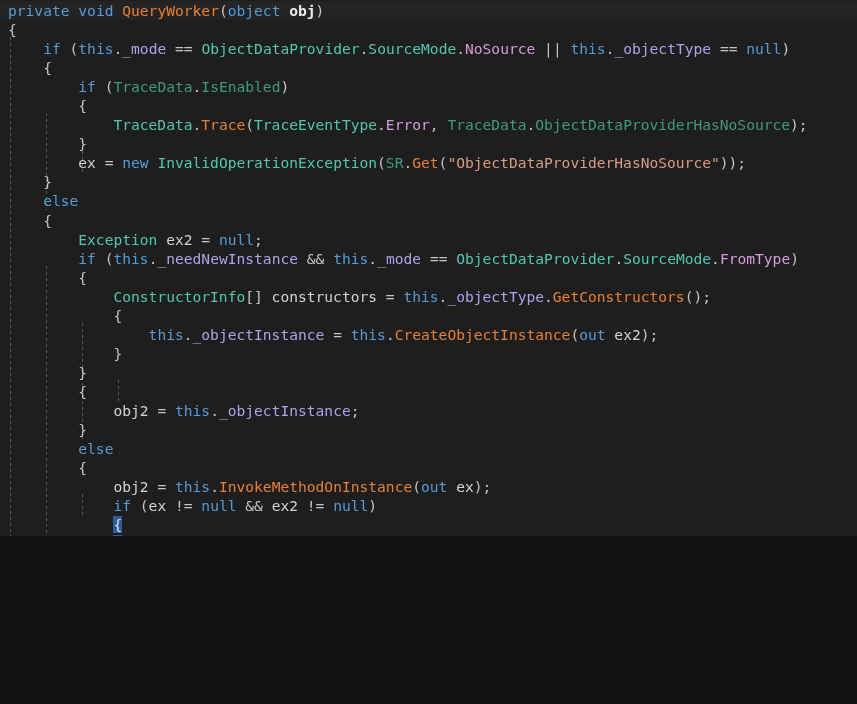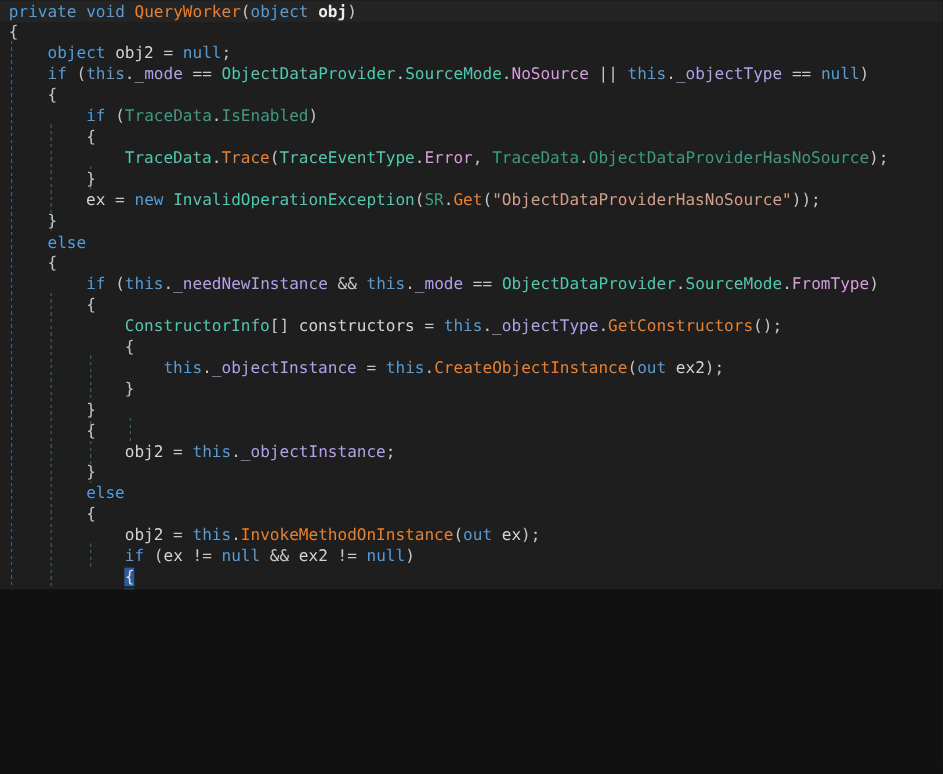--- a/index.html
+++ b/index.html
@@ -59,31 +59,31 @@
       <div class="guide green" style="left: 82px; top: 323px; height: 116px;"></div>
       <div class="guide green" style="left: 118px; top: 380px; height: 21px;"></div>
       <div class="guide green" style="left: 82px; top: 494px; height: 21px;"></div>
       <div class="guide green" style="left: 82px; top: 570px; height: 98px;"></div>
       <div class="guide green" style="left: 118px; top: 628px; height: 21px;"></div>
     </div>
   <div id="currentLine" style="top: 650px; height: 16px;"></div>
   <div id="code">
       <div class="line hl1"><span class="kw">private</span><span class="pl"> </span><span class="kw">void</span><span class="pl"> </span><span class="m">QueryWorker</span><span class="pc">(</span><span class="kw">object</span><span class="pl"> </span><span class="pb">obj</span><span class="pc">)</span></div>
       <div class="line"><span class="pc">{</span></div>
-      <div class="line"><span class="pl">    </span><span class="kw">object</span><span class="pl"> obj2 </span><span class="pc">=</span><span class="pl"> </span><span class="kw">null</span><span class="pc">;</span></div>
       <div class="line"><span class="pl">    </span><span class="kw">if</span><span class="pl"> </span><span class="pc">(</span><span class="kw">this</span><span class="pc">.</span><span class="fl">_mode</span><span class="pl"> </span><span class="pc">==</span><span class="pl"> </span><span class="ty">ObjectDataProvider</span><span class="pc">.</span><span class="ty">SourceMode</span><span class="pc">.</span><span class="en">NoSource</span><span class="pl"> </span><span class="pc">||</span><span class="pl"> </span><span class="kw">this</span><span class="pc">.</span><span class="fl">_objectType</span><span class="pl"> </span><span class="pc">==</span><span class="pl"> </span><span class="kw">null</span><span class="pc">)</span></div>
       <div class="line"><span class="pl">    </span><span class="pc">{</span></div>
       <div class="line"><span class="pl">        </span><span class="kw">if</span><span class="pl"> </span><span class="pc">(</span><span class="pr">TraceData</span><span class="pc">.</span><span class="pr">IsEnabled</span><span class="pc">)</span></div>
       <div class="line"><span class="pl">        </span><span class="pc">{</span></div>
       <div class="line"><span class="pl">            </span><span class="ty">TraceData</span><span class="pc">.</span><span class="m">Trace</span><span class="pc">(</span><span class="ty">TraceEventType</span><span class="pc">.</span><span class="en">Error</span><span class="pc">,</span><span class="pl"> </span><span class="pr">TraceData</span><span class="pc">.</span><span class="pr">ObjectDataProviderHasNoSource</span><span class="pc">);</span></div>
       <div class="line"><span class="pl">        </span><span class="pc">}</span></div>
       <div class="line"><span class="pl">        ex </span><span class="pc">=</span><span class="pl"> </span><span class="kw">new</span><span class="pl"> </span><span class="ty">InvalidOperationException</span><span class="pc">(</span><span class="pr">SR</span><span class="pc">.</span><span class="m">Get</span><span class="pc">(</span><span class="st">"ObjectDataProviderHasNoSource"</span><span class="pc">));</span></div>
       <div class="line"><span class="pl">    </span><span class="pc">}</span></div>
       <div class="line"><span class="pl">    </span><span class="kw">else</span></div>
       <div class="line"><span class="pl">    </span><span class="pc">{</span></div>
+      <div class="line"><span class="pl">        </span><span class="ty">Exception</span><span class="pl"> ex2 </span><span class="pc">=</span><span class="pl"> </span><span class="kw">null</span><span class="pc">;</span></div>
       <div class="line"><span class="pl">        </span><span class="kw">if</span><span class="pl"> </span><span class="pc">(</span><span class="kw">this</span><span class="pc">.</span><span class="fl">_needNewInstance</span><span class="pl"> </span><span class="pc">&amp;&amp;</span><span class="pl"> </span><span class="kw">this</span><span class="pc">.</span><span class="fl">_mode</span><span class="pl"> </span><span class="pc">==</span><span class="pl"> </span><span class="ty">ObjectDataProvider</span><span class="pc">.</span><span class="ty">SourceMode</span><span class="pc">.</span><span class="en">FromType</span><span class="pc">)</span></div>
       <div class="line"><span class="pl">        </span><span class="pc">{</span></div>
       <div class="line"><span class="pl">            </span><span class="ty">ConstructorInfo</span><span class="pc">[]</span><span class="pl"> constructors </span><span class="pc">=</span><span class="pl"> </span><span class="kw">this</span><span class="pc">.</span><span class="fl">_objectType</span><span class="pc">.</span><span class="m">GetConstructors</span><span class="pc">();</span></div>
       <div class="line"><span class="pl">            </span><span class="pc">{</span></div>
       <div class="line"><span class="pl">                </span><span class="kw">this</span><span class="pc">.</span><span class="fl">_objectInstance</span><span class="pl"> </span><span class="pc">=</span><span class="pl"> </span><span class="kw">this</span><span class="pc">.</span><span class="m">CreateObjectInstance</span><span class="pc">(</span><span class="kw">out</span><span class="pl"> ex2</span><span class="pc">);</span></div>
       <div class="line"><span class="pl">            </span><span class="pc">}</span></div>
       <div class="line"><span class="pl">        </span><span class="pc">}</span></div>
       <div class="line"><span class="pl">        </span><span class="pc">{</span></div>
       <div class="line"><span class="pl">            obj2 </span><span class="pc">=</span><span class="pl"> </span><span class="kw">this</span><span class="pc">.</span><span class="fl">_objectInstance</span><span class="pc">;</span></div>
       <div class="line"><span class="pl">        </span><span class="pc">}</span></div>

